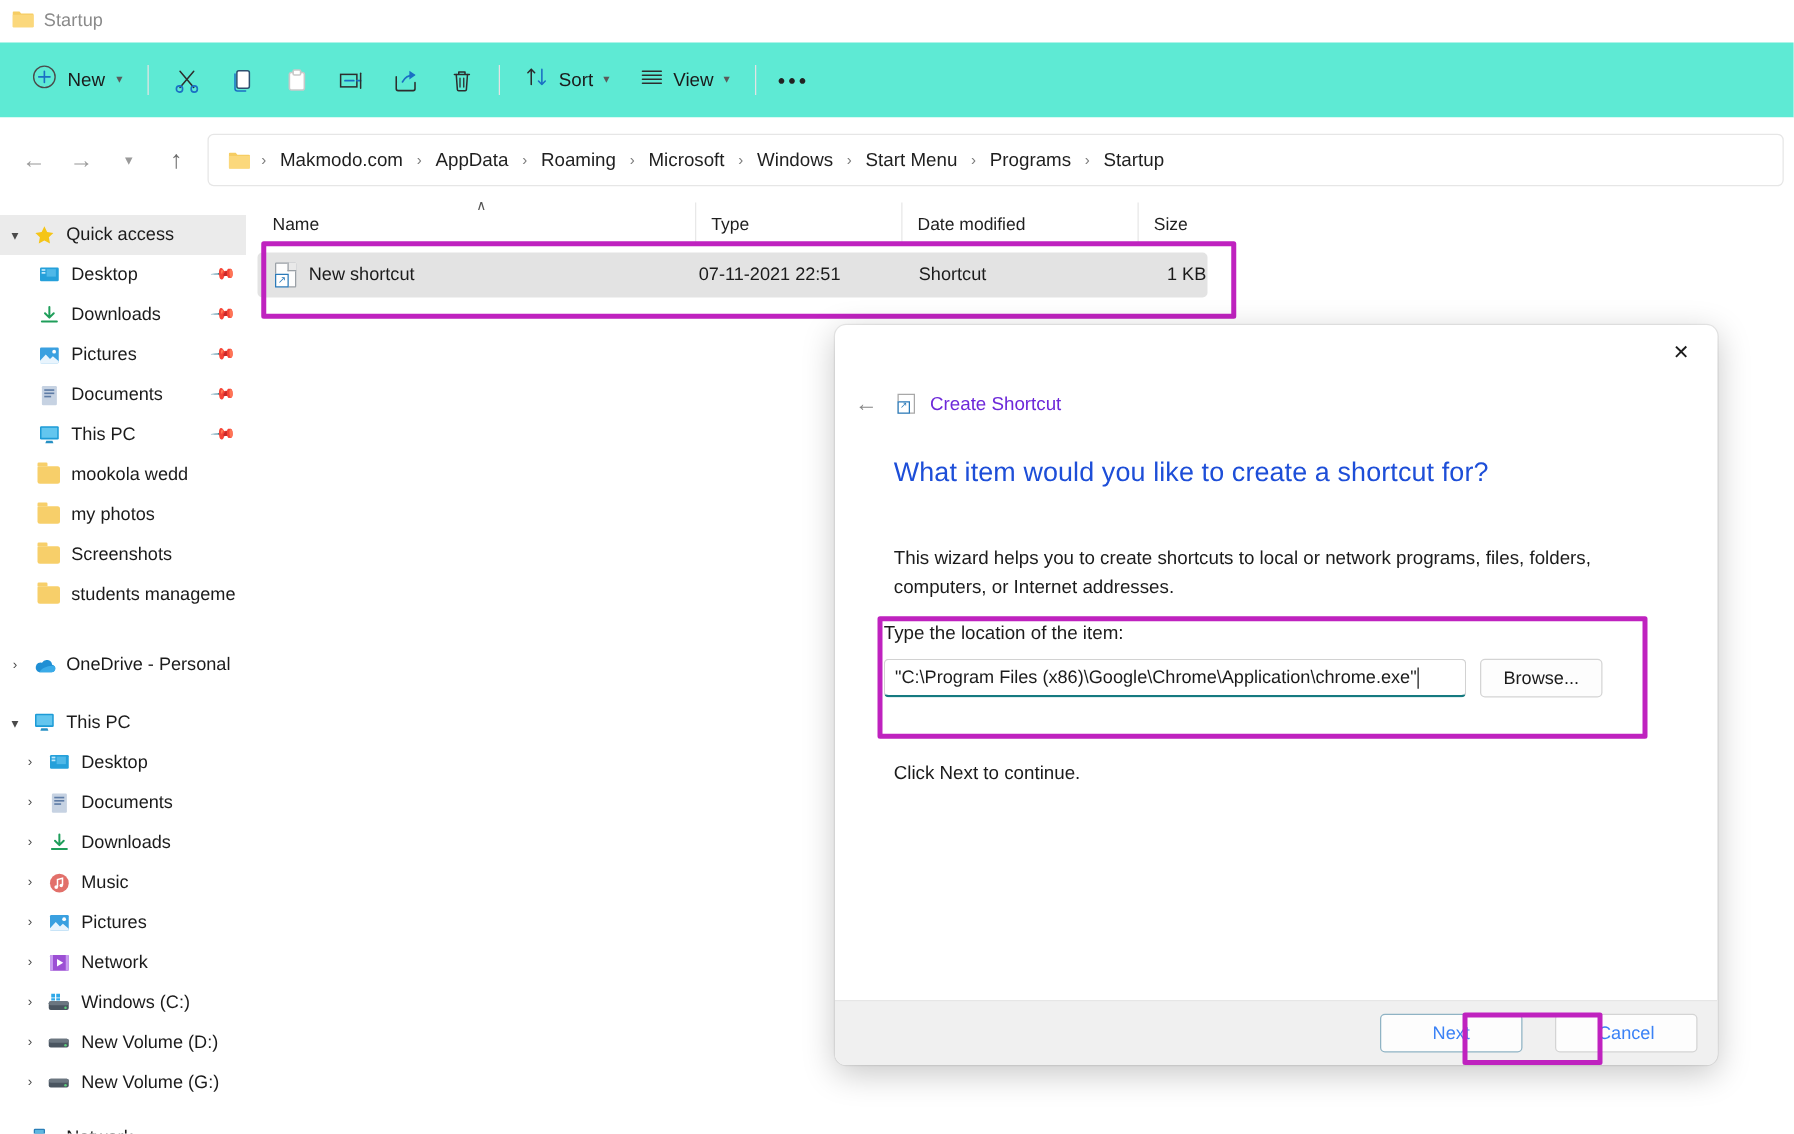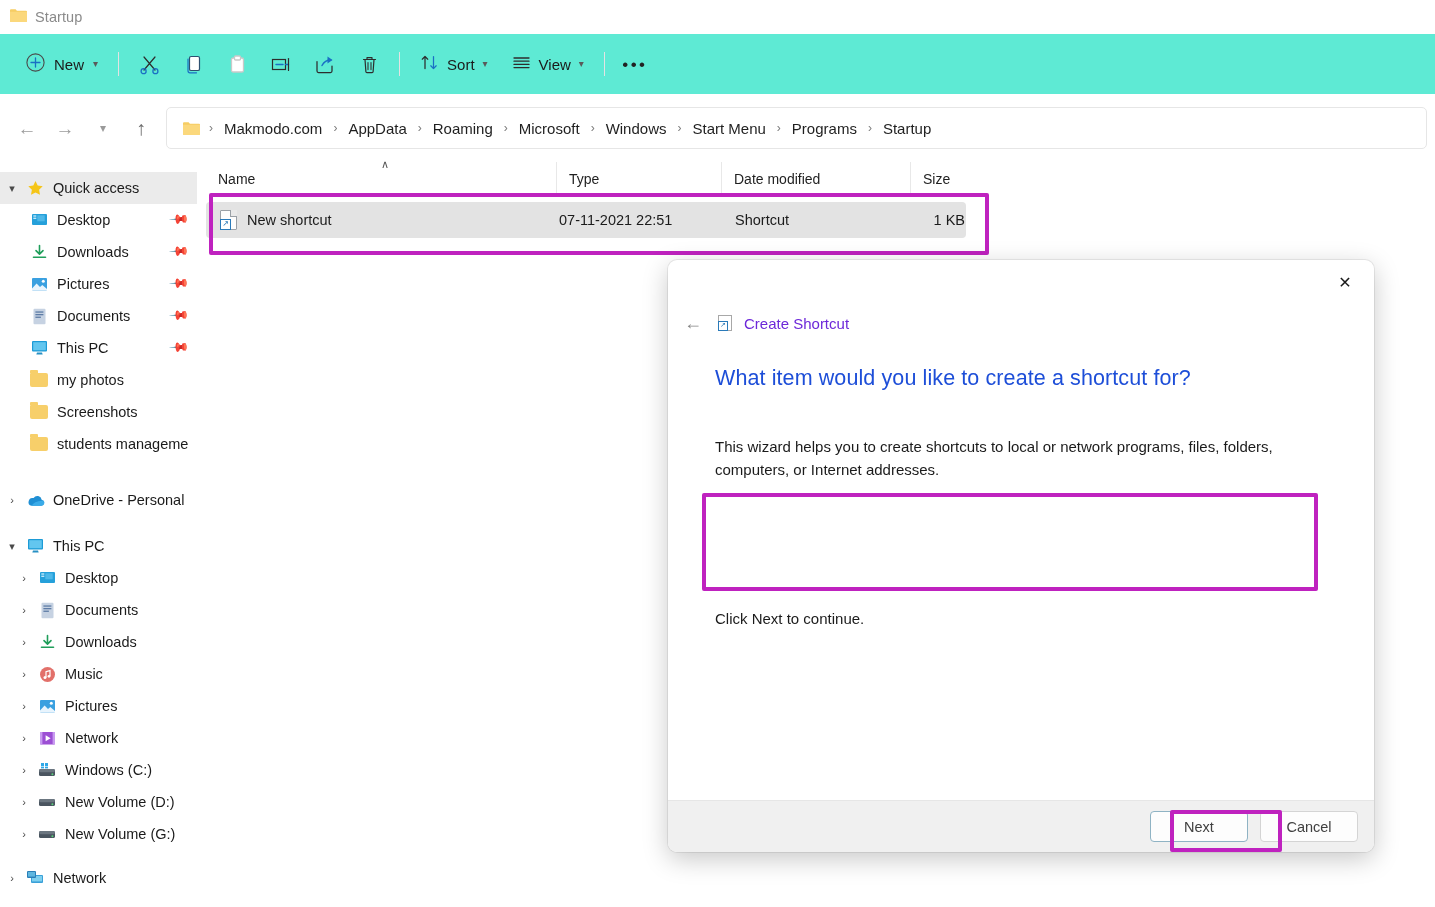--- a/index.html
+++ b/index.html
@@ -228,23 +228,23 @@
     position: absolute; left: 47px; top: 350px;
     font-size: 15px; color: #1b1b1b;
   }
   .dlg-footer {
     position: absolute; left: 0; bottom: 0; width: 100%; height: 52px;
     background: #f0f0f0; border-top: 1px solid #e6e6e6;
     display: flex; align-items: center; justify-content: flex-end;
     padding-right: 16px; gap: 12px; box-sizing: border-box;
   }
   .dlg-btn {
-    width: 98px; height: 31px; border-radius: 4px;
+    width: 114px; height: 31px; border-radius: 4px;
     display: flex; align-items: center; justify-content: center;
-    font-size: 14.5px; color: #404040; box-sizing: border-box;
+    font-size: 14.5px; color: #3b82f6; box-sizing: border-box; margin-left: 14px;
   }
   .dlg-btn.primary { background: #fdfdfd; border: 1px solid #8fb3c4; }
   .dlg-btn.secondary { background: #fdfdfd; border: 1px solid #d4d4d4; }
 </style>
 </head>
 <body>
 
 <div id="root">
 
   <div class="titlebar">
@@ -462,20 +462,26 @@
             </svg>
         </span>
         <span class="nav-label">This PC</span>
         <span class="pin">📌</span>
       </div>
 
       <div class="nav-row indent-1">
         <span class="nav-ico">
             <span class="folder big"></span>
           </span>
+        <span class="nav-label">mookola wedd</span>
+      </div>
+      <div class="nav-row indent-1">
+        <span class="nav-ico">
+            <span class="folder big"></span>
+          </span>
         <span class="nav-label">my photos</span>
       </div>
       <div class="nav-row indent-1">
         <span class="nav-ico">
             <span class="folder big"></span>
           </span>
         <span class="nav-label">Screenshots</span>
       </div>
       <div class="nav-row indent-1">
         <span class="nav-ico">
@@ -671,20 +677,30 @@
       <span class="dlg-head-ico">
         <span class="page"></span>
           <span class="arrow">↗</span>
       </span>
       <span class="dlg-head-title">Create Shortcut</span>
     </div>
 
     <div class="dlg-h1">What item would you like to create a shortcut for?</div>
     <div class="dlg-p">This wizard helps you to create shortcuts to local or network programs, files, folders, computers, or Internet addresses.</div>
 
+    <div class="field-group">
+      <div class="field-label">Type the location of the item:</div>
+      <div class="field-row">
+        <div class="input-wrap">
+          <span class="input-val" title="&quot;C:\Program Files (x86)\Google\Chrome\Application\chrome.exe&quot;">"C:\Program Files (x86)\Google\Chrome\Application\chrome.exe"</span>
+          <span class="caret"></span>
+        </div>
+        <div class="browse-btn">Browse...</div>
+      </div>
+    </div>
 
     <div class="dlg-note">Click Next to continue.</div>
 
     <div class="dlg-footer">
       <div class="dlg-btn primary">Next</div>
       <div class="dlg-btn secondary">Cancel</div>
     </div>
   </div>
 
   <div class="hl" style="left:702px; top:493px; width:608px; height:90px;"></div>

